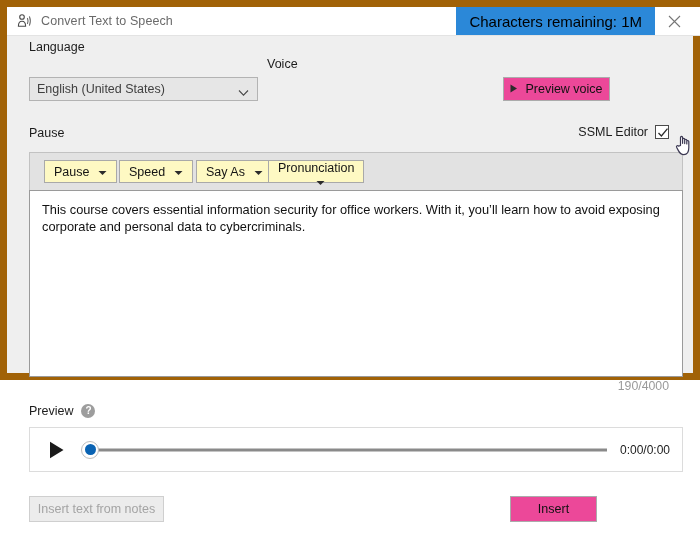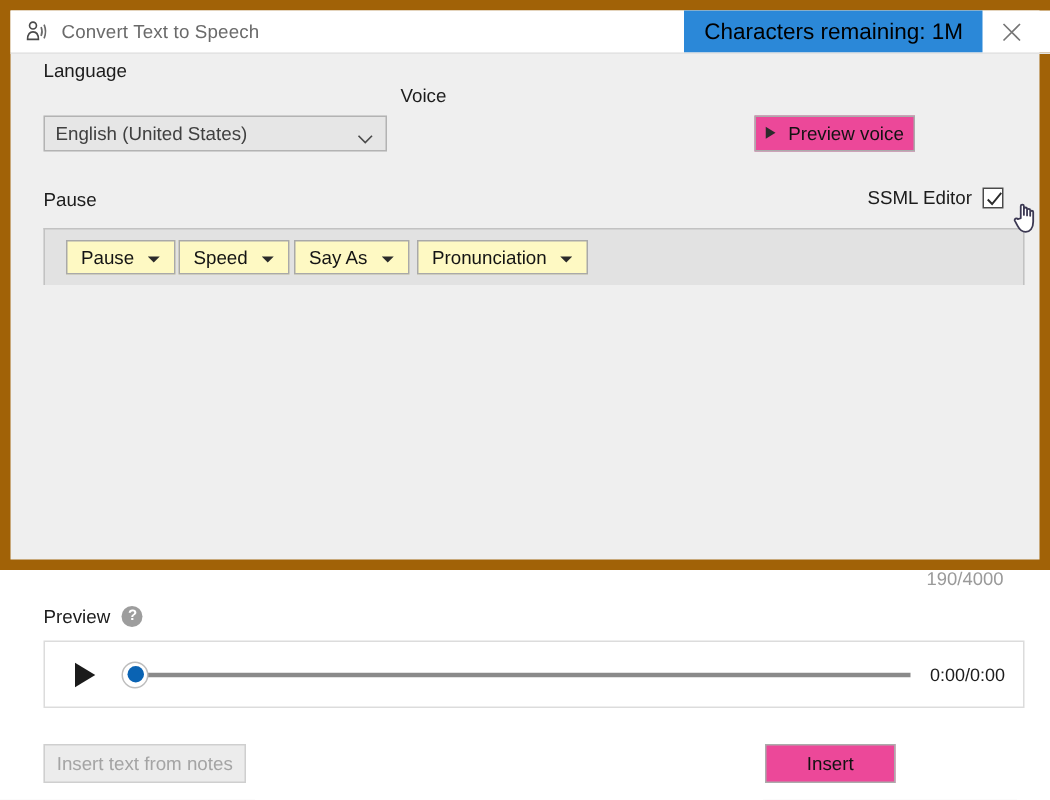--- a/index.html
+++ b/index.html
@@ -365,30 +365,33 @@
       </span>
     </div>
     <div class="tbtn" style="left:166px;">
       <span>Say As</span>
       <span class="caret">
         <svg width="9" height="6" viewBox="0 0 9 6">
             <path d="M0.5 1 L4.5 5 L8.5 1 Z" fill="#2b2b2b"></path>
           </svg>
       </span>
     </div>
-    <div class="tbtn" style="left:248px;">
+    <div class="tbtn" style="left:238px;flex-direction:column;">
       <span>Pronunciation</span>
       <span class="caret">
         <svg width="9" height="6" viewBox="0 0 9 6">
             <path d="M0.5 1 L4.5 5 L8.5 1 Z" fill="#2b2b2b"></path>
           </svg>
       </span>
     </div>
   </div>
 
+  <div class="textarea">
+    <span>This course covers essential information security for office workers. With it, you’ll learn how to avoid exposing corporate and personal data to cybercriminals.</span>
+  </div>
   <div class="char-count">190/4000</div>
 
   <div class="preview-head">
     <span class="preview-label">Preview</span>
     <span class="help-icon">?</span>
   </div>
 
   <div class="player">
     <div class="play-btn">
       <svg width="16" height="18" viewBox="0 0 16 18">

